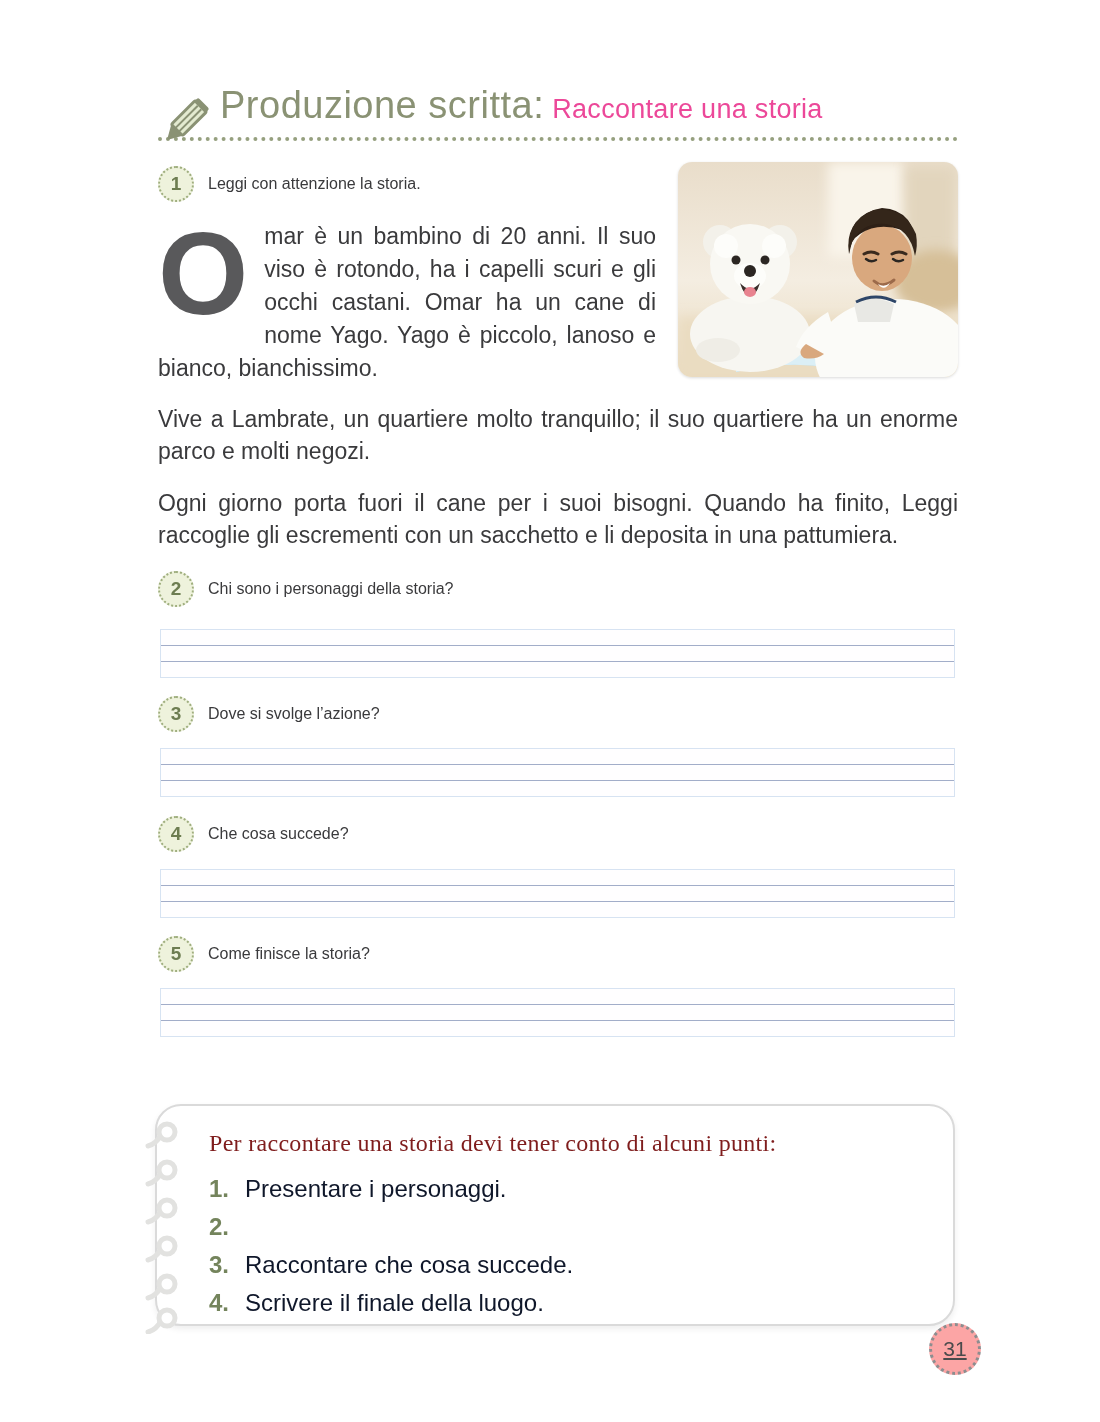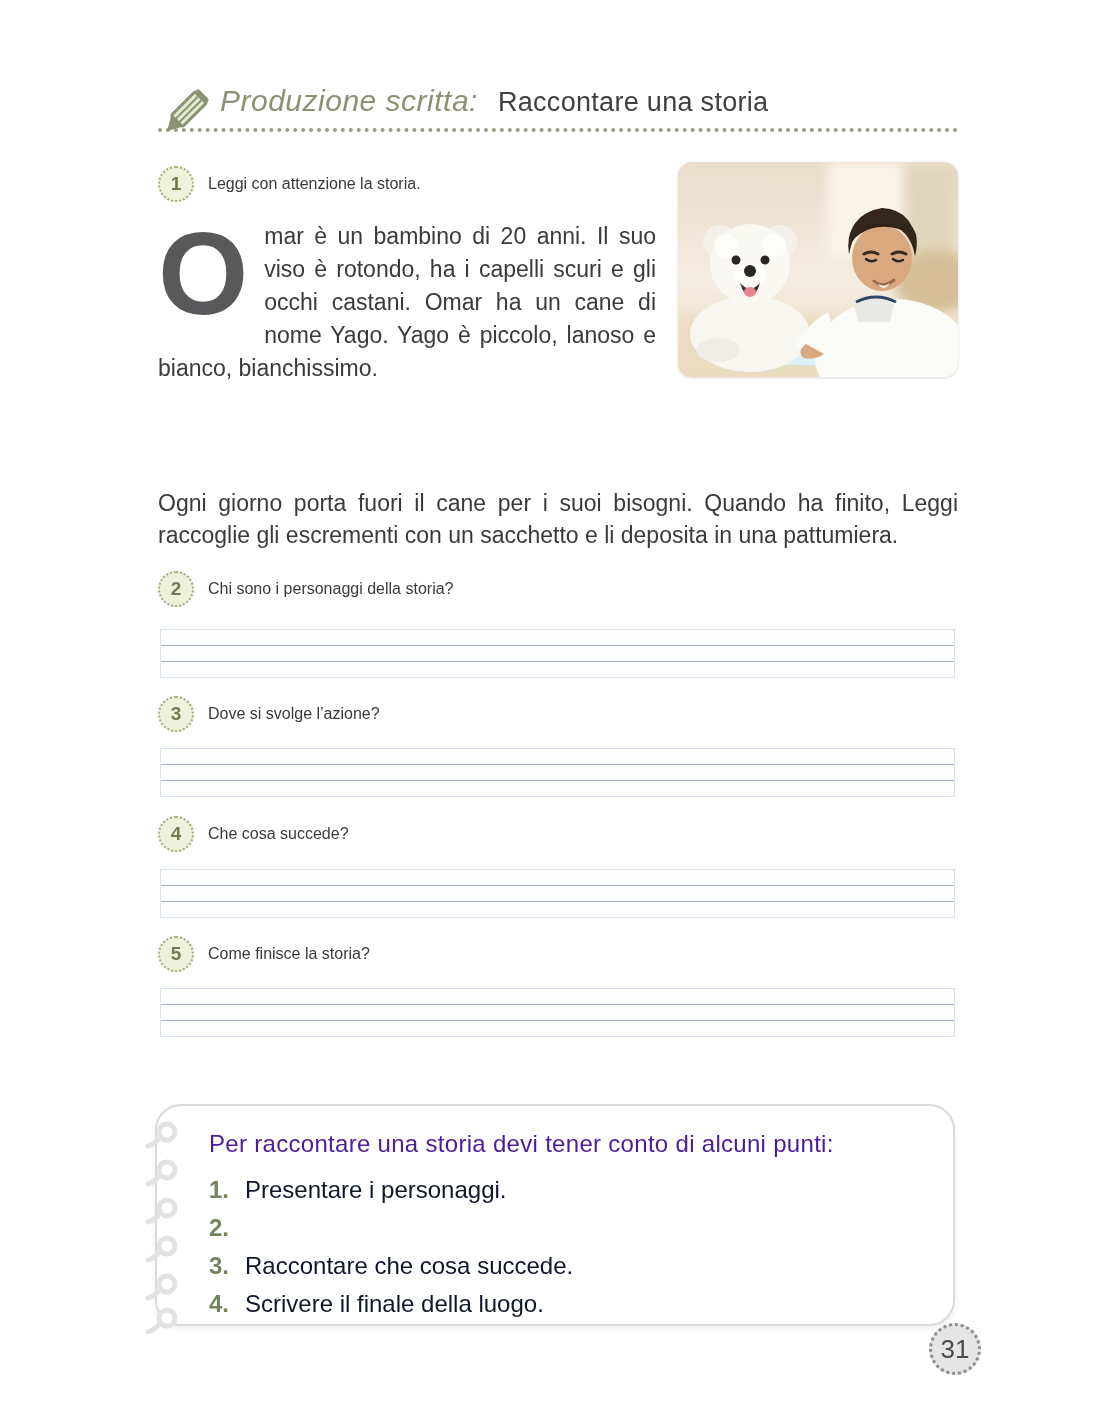--- a/index.html
+++ b/index.html
@@ -7,22 +7,22 @@
     position:relative;width:1100px;height:1422px;background:#ffffff;
     font-family:"Liberation Sans",sans-serif;color:#3a3a3c;overflow:hidden;
   }
   
   .header{
     position:absolute;left:158px;top:84px;width:800px;
     border-bottom:4px dotted #96a07f;padding-bottom:10px;
   }
   .header-icon{position:absolute;left:-2px;bottom:-14px;width:56px;height:56px;}
   .header-titles{margin-left:62px;white-space:nowrap;}
-  .header-title{font-size:30px;color:#8a9274;letter-spacing:.5px;font-style:italic;}
-  .header-subtitle{font-size:27px;color:#404040;letter-spacing:.3px;margin-left:20px;}
+  .header-title{font-size:38px;color:#8a9274;letter-spacing:.5px;}
+  .header-subtitle{font-size:27px;color:#ec4899;letter-spacing:.3px;margin-left:8px;}
   
   .ex-row{display:flex;align-items:center;}
   .badge{
     width:36px;height:36px;box-sizing:border-box;border-radius:50%;
     border:2px dotted #9fae7e;background:#eef2dc;color:#6d7d51;
     font-weight:700;font-size:19px;display:flex;align-items:center;justify-content:center;
     flex:0 0 36px;
   }
   .prompt{margin-left:14px;font-size:16px;color:#3a3a3c;}
   .ex{position:absolute;left:158px;width:800px;}
@@ -56,29 +56,29 @@
   .lines4{top:869px;}
   .lines5{top:988px;}
   
   .tips-box{
     position:absolute;left:155px;top:1104px;width:800px;height:222px;box-sizing:border-box;
     border:2px solid #dadada;border-radius:26px;background:#fff;
     box-shadow:0 3px 6px rgba(0,0,0,.07);
   }
   .rings{position:absolute;left:-13px;top:6px;}
   .tips-content{padding:24px 30px 0 52px;}
-  .tips-heading{font-size:24px;color:#4c1d95;letter-spacing:.3px;margin-bottom:18px;}
+  .tips-heading{font-size:24px;color:#7f1d1d;letter-spacing:.3px;margin-bottom:18px;font-family:Liberation Serif, serif;}
   .tip-item{display:flex;align-items:baseline;margin-bottom:11px;font-size:24px;line-height:27px;}
   .tip-num{color:#74845c;font-weight:700;width:36px;flex:0 0 36px;}
   .tip-text{color:#0f172a;}
   
   .page-badge{
     position:absolute;left:929px;top:1323px;width:52px;height:52px;box-sizing:border-box;
     border:3px dotted #8d8d8f;border-radius:50%;display:flex;align-items:center;justify-content:center;
-    font-size:26px;color:#4a4a4c;background:#e5e5e5;
+    font-size:21px;color:#4a4a4c;background:#fca5a5;text-decoration:underline;
   }
 </style>
 </head>
 <body>
 
 <div class="page">
 
   <div class="header">
     <span class="header-icon">
       <svg width="56" height="56" viewBox="0 0 56 56">
@@ -156,20 +156,21 @@
         <path d="M196 119 Q205 127 216 118" stroke="#9c6a4a" stroke-width="3" fill="none" stroke-linecap="round"></path>
         <path d="M200 122 Q206 126 212 121 Q206 130 200 122 Z" fill="#fff"></path>
       </svg>
     </div>
 
     <div class="story-col">
       <span class="dropcap">O</span><span>mar è un bambino di 20 anni. Il suo viso è rotondo, ha i capelli scuri e gli occhi castani. Omar ha un cane di nome Yago. Yago è piccolo, lanoso e bianco, bianchissimo.</span>
     </div>
   </div>
 
+  <div class="para para2">Vive a Lambrate, un quartiere molto tranquillo; il suo quartiere ha un enorme parco e molti negozi.</div>
   <div class="para para3">Ogni giorno porta fuori il cane per i suoi bisogni. Quando ha finito, Leggi raccoglie gli escrementi con un sacchetto e li deposita in una pattumiera.</div>
 
   <div class="ex ex2">
     <div class="ex-row">
       <span class="badge">2</span>
       <span class="prompt">Chi sono i personaggi della storia?</span>
     </div>
   </div>
   <div class="write-lines lines2">
     <div class="row mid"></div>

